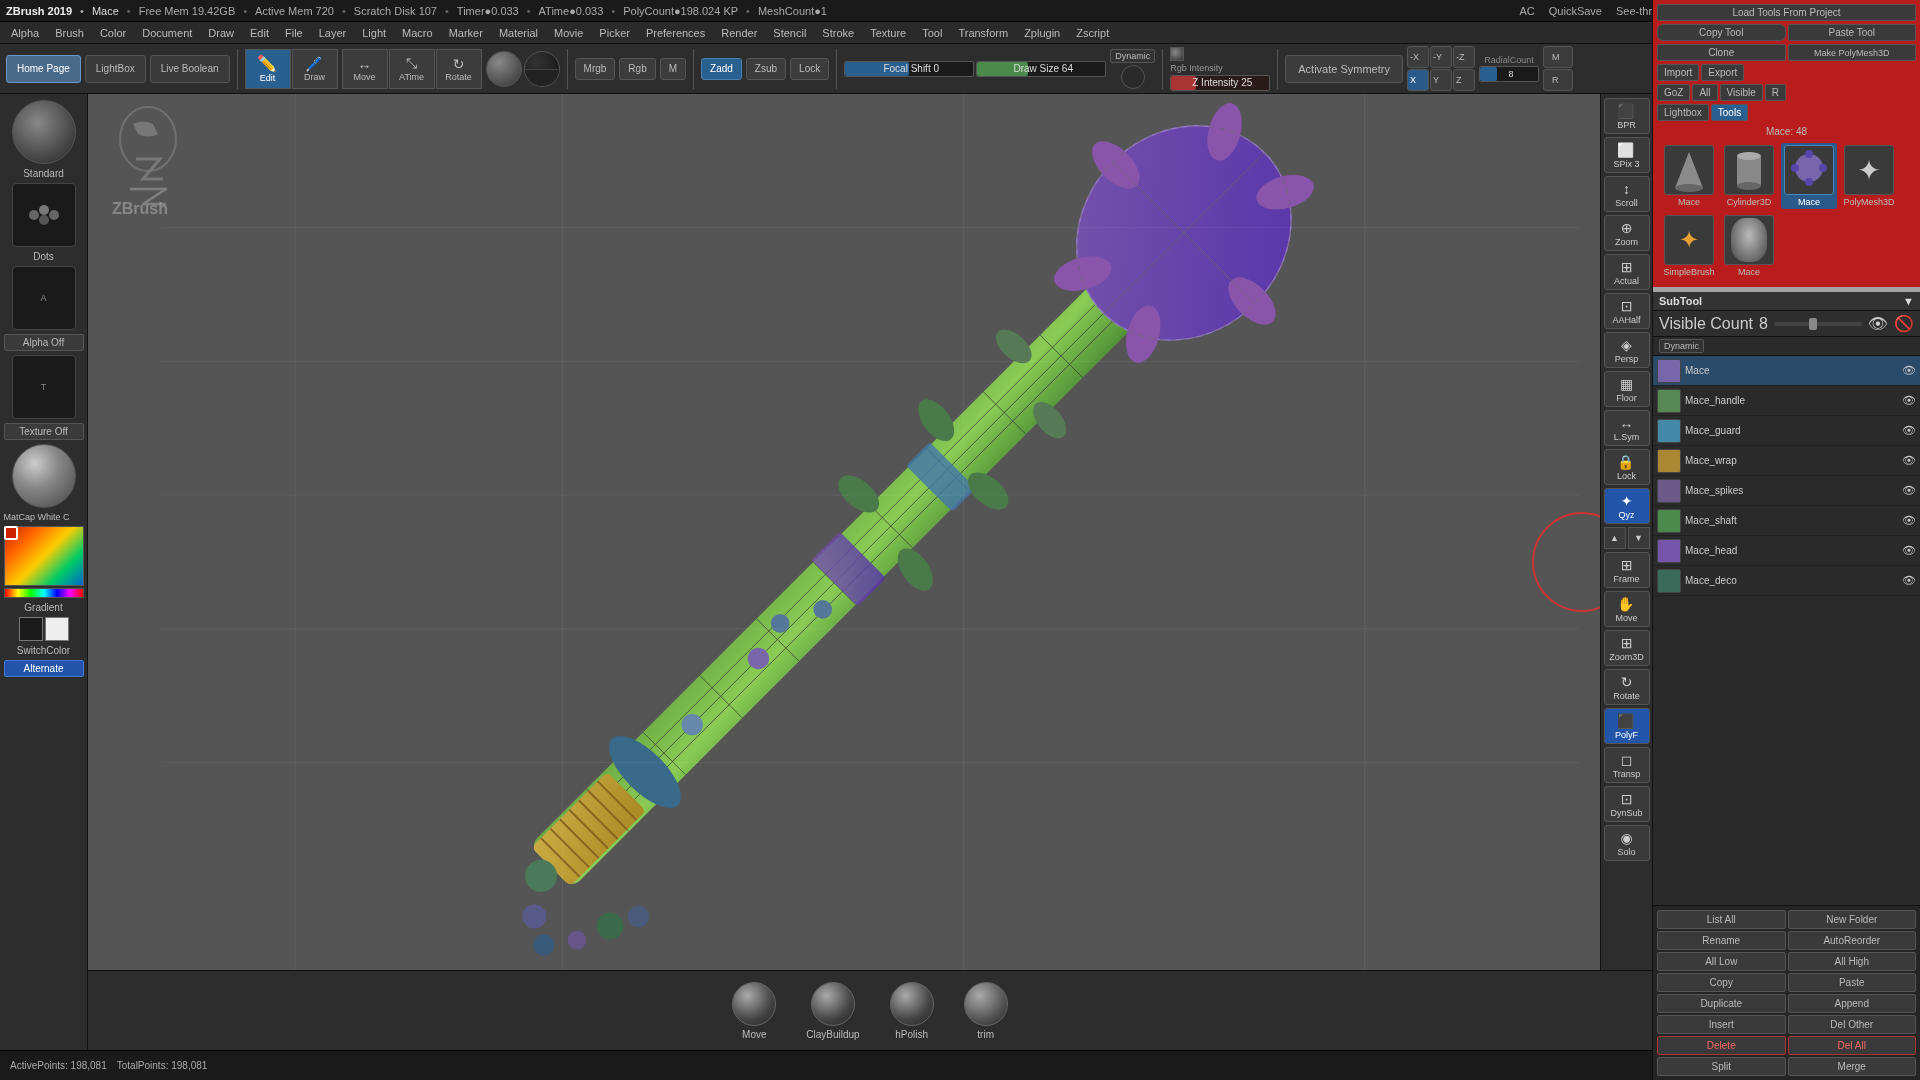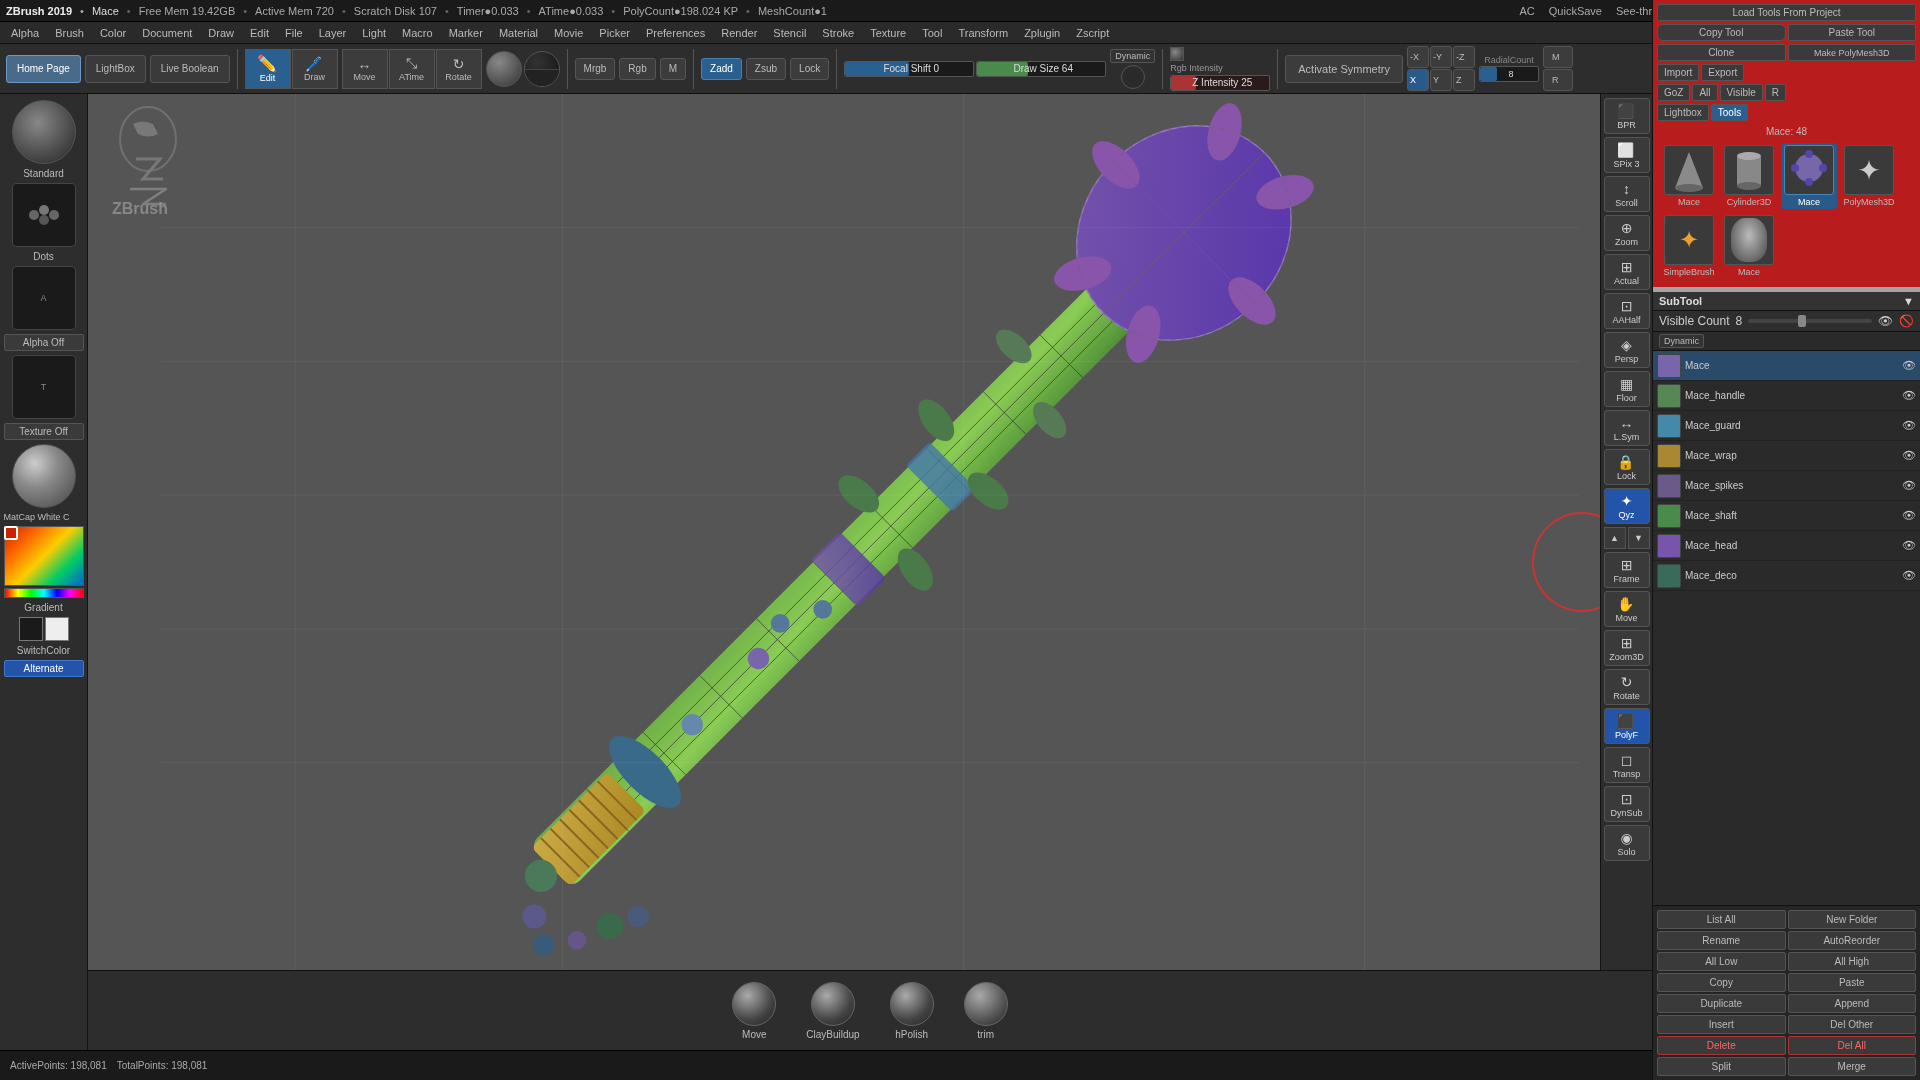--- a/index.html
+++ b/index.html
@@ -1114,21 +1114,21 @@
       </div>
     </div>
   </div>
 
   <div id="subtool-panel">
     <div class="panel-header">
       <span>SubTool</span>
       <span>▼</span>
     </div>
 
-    <div style="padding:3px 6px;display:flex;align-items:center;gap:6px;font-size:12px;background:#2e2e2e;border-bottom:1px solid #111;">
+    <div style="padding:3px 6px;display:flex;align-items:center;gap:6px;font-size:16px;background:#2e2e2e;border-bottom:1px solid #111;">
       <span>Visible Count</span>
       <span>8</span>
       <div class="vis-track">
         <div class="vis-thumb"></div>
       </div>
       <span style="cursor:pointer;">👁</span>
       <span style="cursor:pointer;color:#666;">🚫</span>
     </div>
 
     <div style="padding:2px 6px;display:flex;align-items:center;gap:4px;border-bottom:1px solid #111;background:#2a2a2a;">

